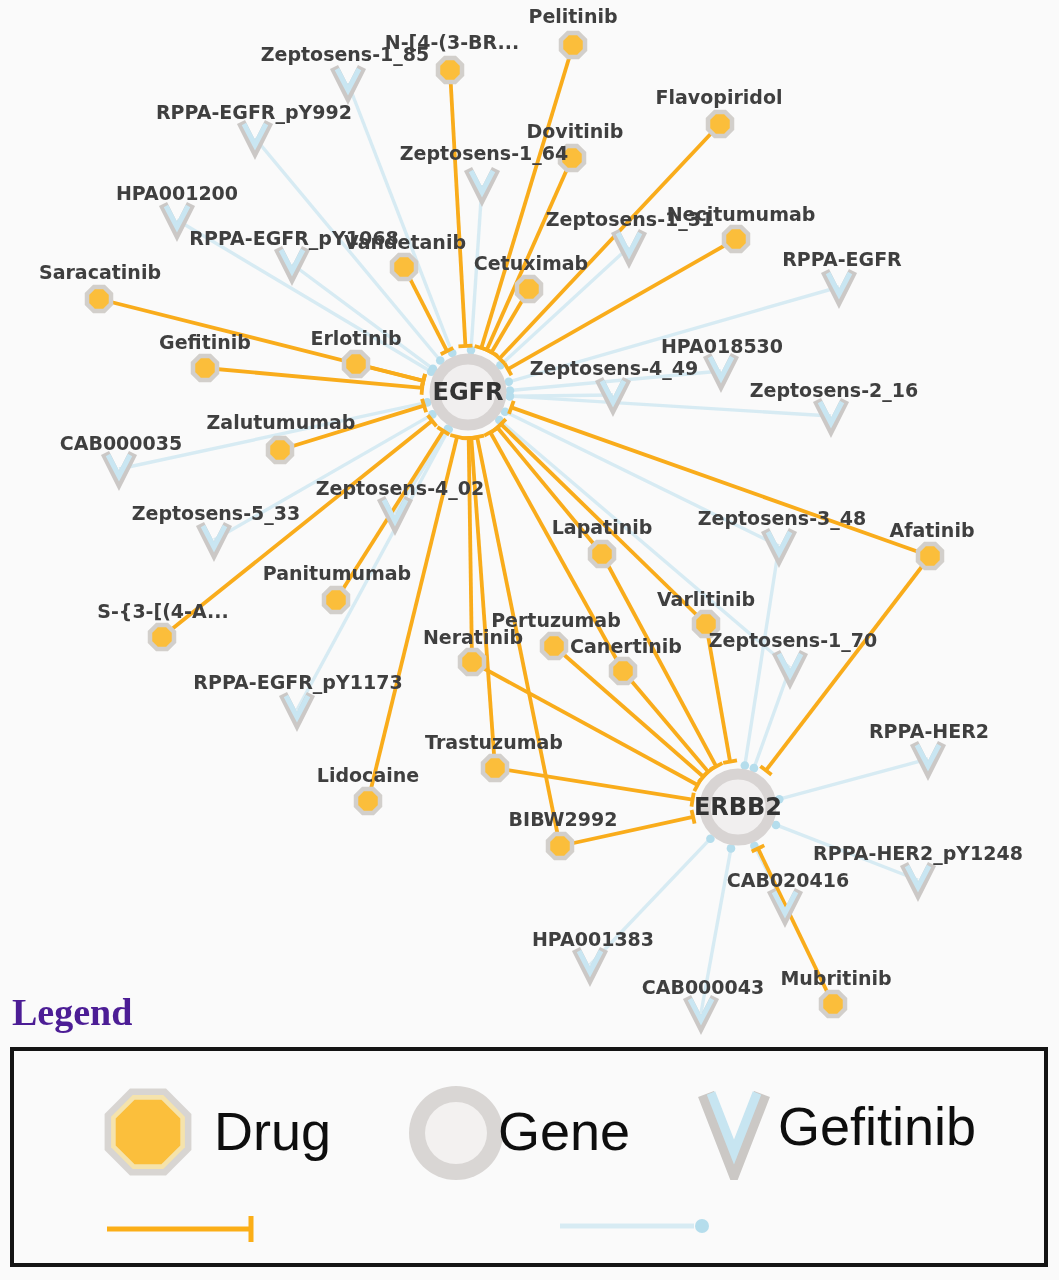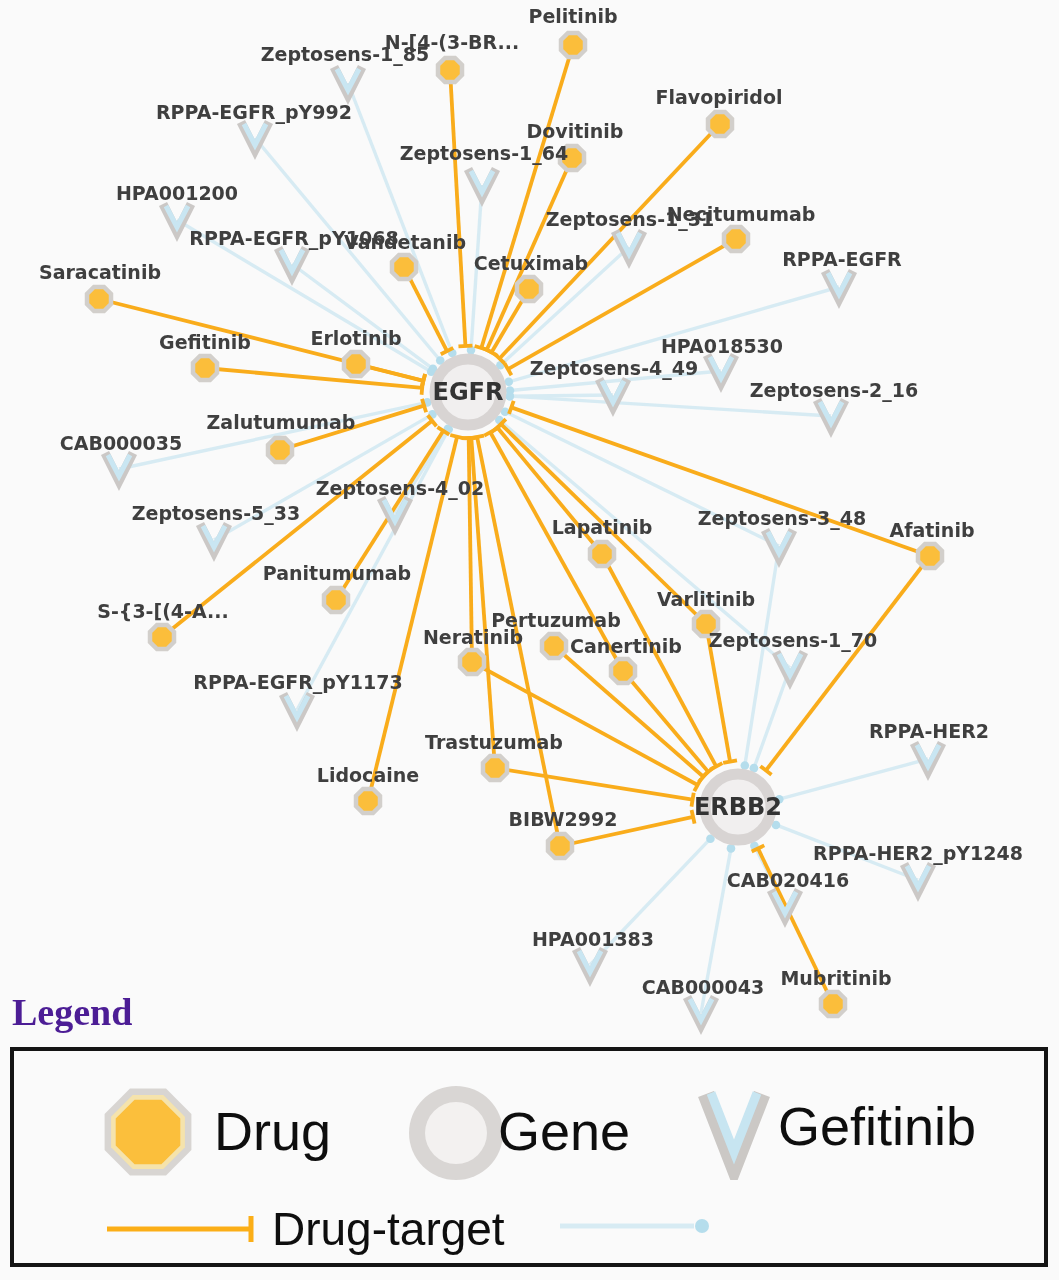--- a/index.html
+++ b/index.html
@@ -266,19 +266,18 @@
   <svg class="li" style="left:694px;top:1080px" width="80" height="100" viewBox="0 0 80 100">
     <path d="M 12 14 L 40 86 L 68 14" fill="none" stroke="#CBC8C5" stroke-width="17"></path>
     <path d="M 17 13 L 40 72 L 63 13" fill="none" stroke="#C7E5F1" stroke-width="9"></path>
   </svg>
   <div class="lt lt-big" style="left:778px;top:1095px">Gefitinib</div>
 
   <svg class="li" style="left:103px;top:1212px" width="170" height="34" viewBox="0 0 170 34">
     <line x1="4" y1="17" x2="146" y2="17" stroke="#FBAE17" stroke-width="5"></line>
     <line x1="148" y1="4" x2="148" y2="30" stroke="#FBAE17" stroke-width="5"></line>
   </svg>
-  <div class="lt lt-small" style="left:272px;top:1202px">Drug-target</div>
 
   <svg class="li" style="left:556px;top:1209px" width="160" height="34" viewBox="0 0 160 34">
     <line x1="4" y1="17" x2="138" y2="17" stroke="#D7EBF3" stroke-width="5"></line>
     <circle cx="146" cy="17" r="7" fill="#B5DDEC"></circle>
   </svg>
 </div>
 
 </body></html>

